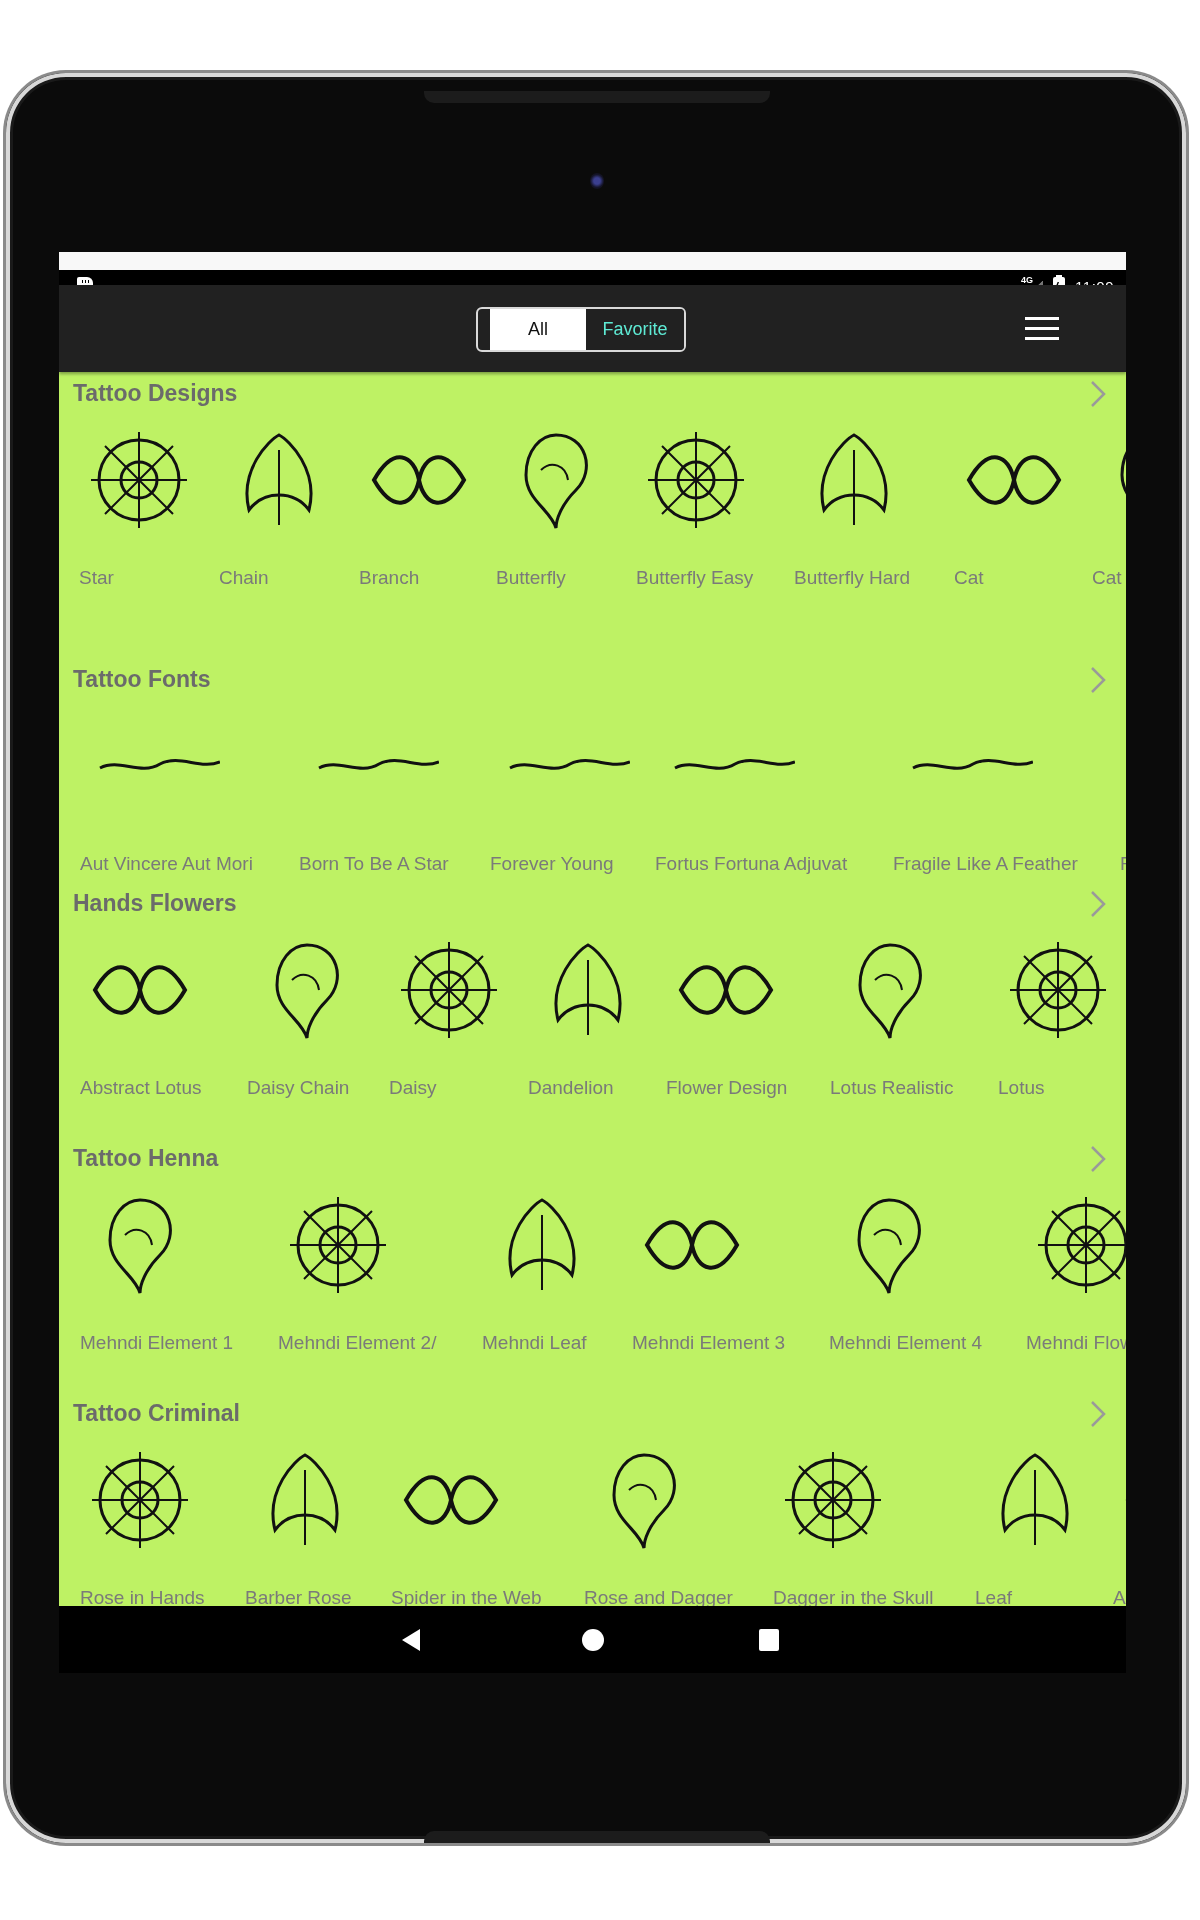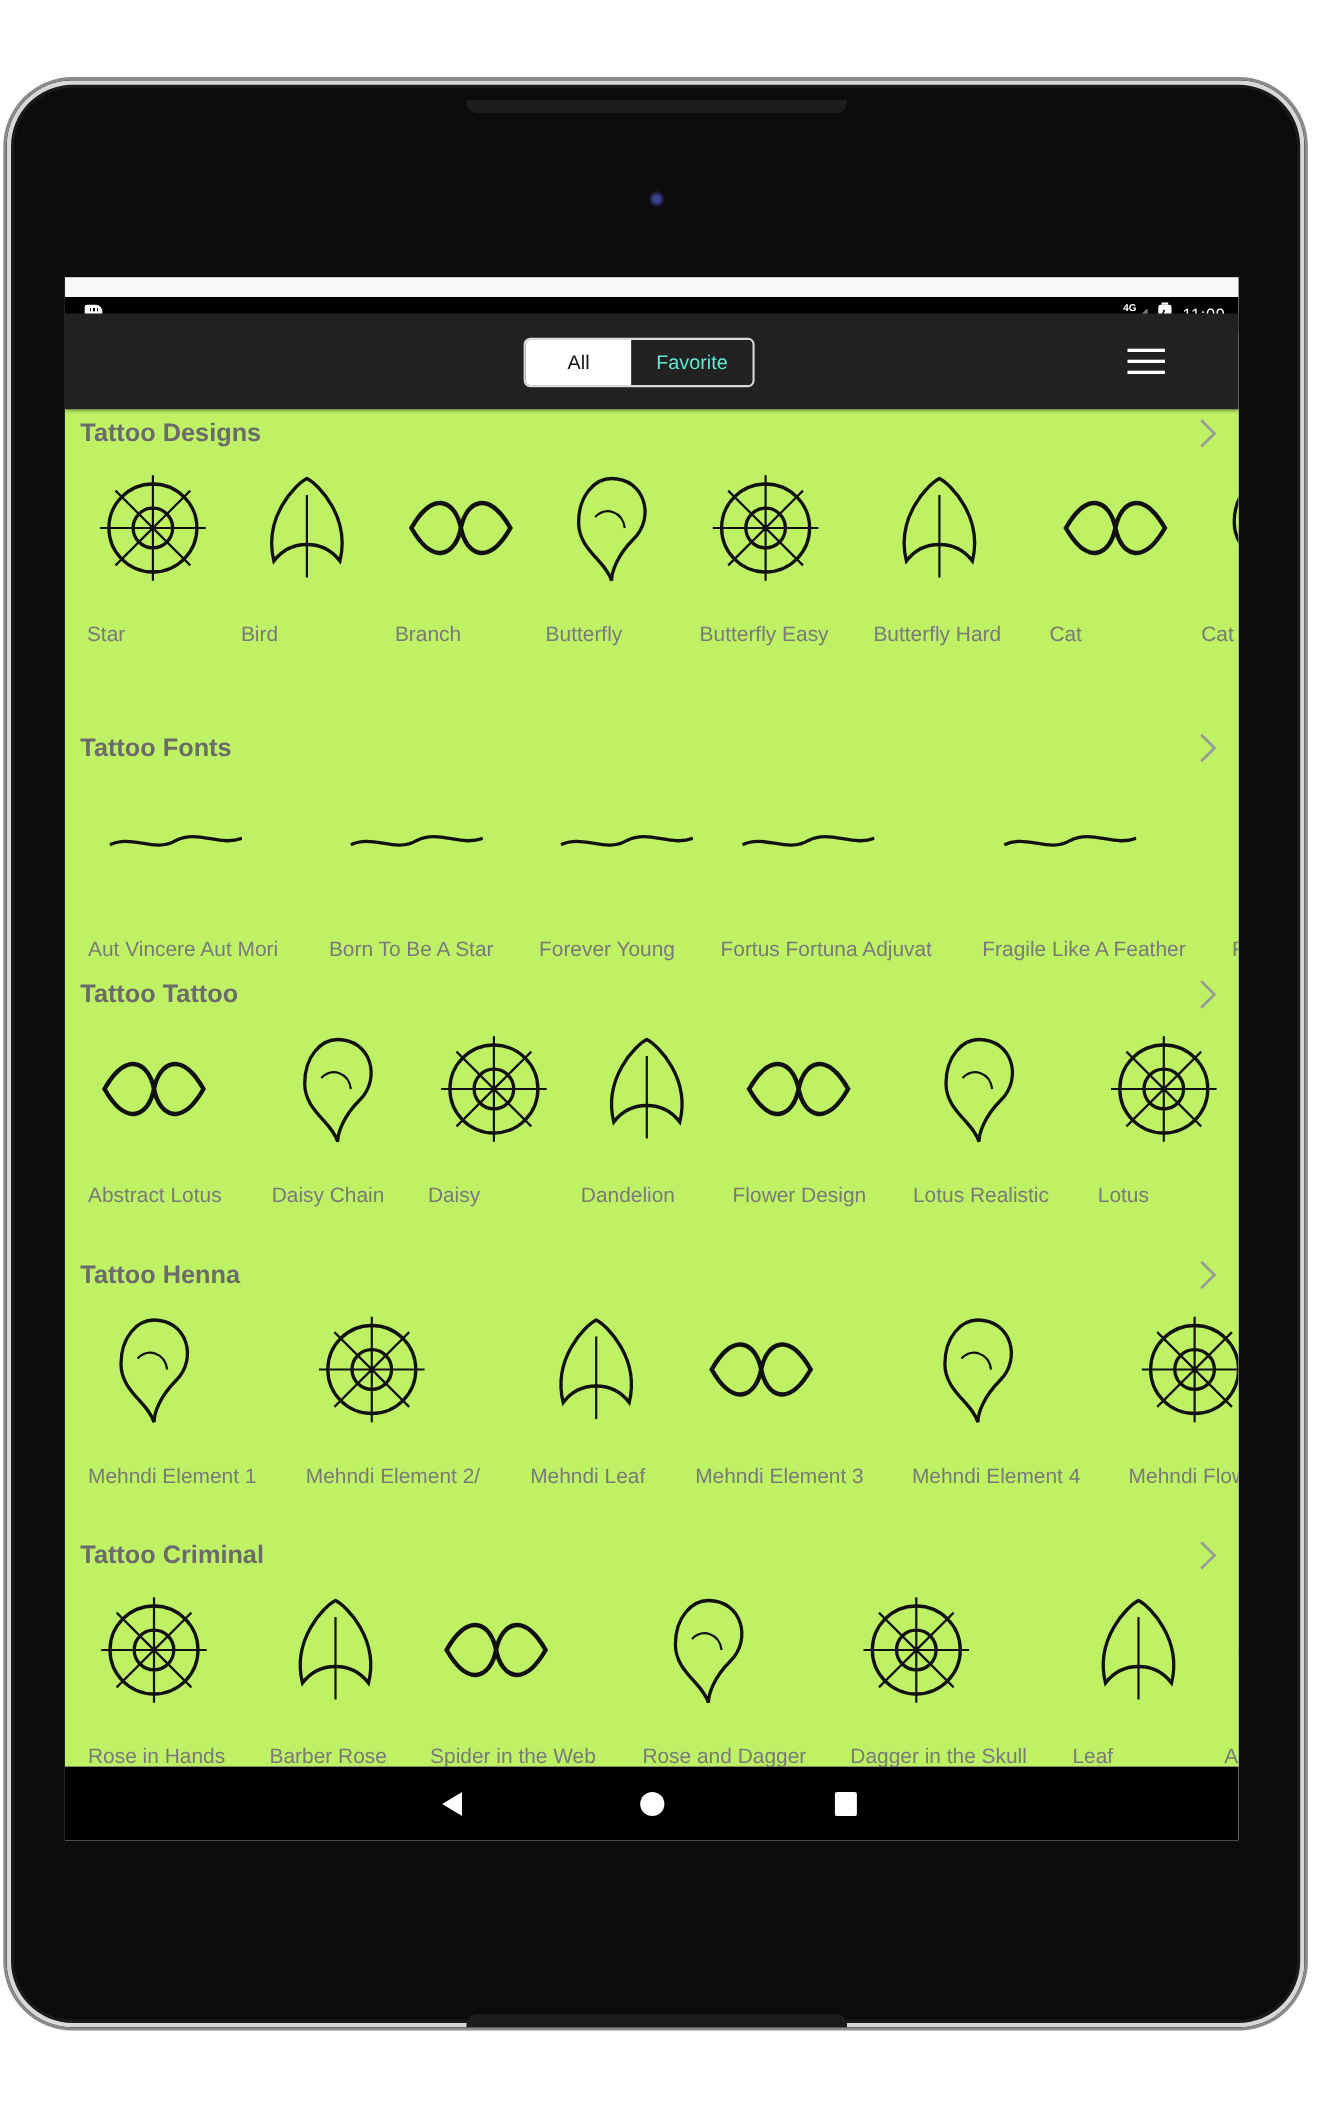--- a/index.html
+++ b/index.html
@@ -18,21 +18,21 @@
   .net .lbl{position:absolute;left:0;top:-2px;font-size:9px;font-weight:bold;color:#fff;}
   .net .tri{position:absolute;right:0;bottom:0;width:0;height:0;border-left:16px solid transparent;border-bottom:16px solid #fff;}
   .net .tri2{position:absolute;right:0;bottom:0;width:5px;height:16px;background:#777;clip-path:polygon(100% 0,100% 100%,0 100%,0 30%);}
   .battery{position:relative;width:12px;height:19px;background:#fff;border-radius:2px;}
   .battery:before{content:"";position:absolute;left:3px;top:-2px;width:6px;height:2px;background:#fff;}
   .battery .bolt{position:absolute;left:0;top:0;width:12px;height:19px;color:#000;font-size:13px;line-height:19px;text-align:center;font-weight:bold;}
   .clock{font-size:15px;color:#fff;letter-spacing:0.5px;}
   .toolbar{position:absolute;left:0;top:33px;width:100%;height:87px;background:#212121;box-shadow:0 2px 3px rgba(0,0,0,0.35);z-index:2;}
   .seg{position:absolute;left:417px;top:22px;width:210px;height:45px;border:2px solid #d9d9d9;border-radius:6px;overflow:hidden;display:flex;box-sizing:border-box;}
   .seg-btn{height:100%;display:flex;align-items:center;justify-content:center;font-size:18px;cursor:pointer;}
-  .seg-all{width:96px;background:#fff;color:#111;}
+  .seg-all{width:96px;background:#fff;color:#111;margin-left:12px;}
   .seg-fav{flex:1;background:#212121;color:#5eead4;}
   .menu-icon{position:absolute;left:966px;top:32px;width:34px;height:24px;cursor:pointer;}
   .menu-icon span{position:absolute;left:0;width:34px;height:3px;background:#fff;}
   .content{position:absolute;left:0;top:120px;width:100%;height:1234px;background:#bef264;overflow:hidden;}
   .section{position:absolute;left:0;width:100%;height:255px;}
   .sec-title{position:absolute;left:14px;top:8px;font-size:23px;font-weight:bold;color:#6b6b6b;}
   .chev{position:absolute;left:1029px;top:8px;width:20px;height:28px;cursor:pointer;}
   .item{position:absolute;top:48px;height:190px;cursor:pointer;}
   .item .art{position:absolute;left:0;top:0;width:120px;height:120px;}
   .item .lbl{position:absolute;left:0;top:147px;white-space:nowrap;font-size:19px;color:#7a7a7a;}
@@ -91,21 +91,21 @@
             <circle cx="60" cy="60" r="18" fill="none" stroke="#111" stroke-width="3"></circle>
             <path d="M60 12 L60 108 M12 60 L108 60 M26 26 L94 94 M94 26 L26 94" stroke="#111" stroke-width="2"></path>
           </svg>
           <div class="lbl">Star</div>
         </div>
         <div class="item" style="left: 160px;">
           <svg class="art" viewBox="0 0 120 120">
             <path d="M30 90 C20 50 50 20 60 15 C70 20 100 50 90 90 C75 70 45 70 30 90Z" fill="none" stroke="#111" stroke-width="3"></path>
             <path d="M60 30 L60 105" stroke="#111" stroke-width="2"></path>
           </svg>
-          <div class="lbl">Bird</div>
+          <div class="lbl">Chain</div>
         </div>
         <div class="item" style="left: 300px;">
           <svg class="art" viewBox="0 0 120 120">
             <path d="M15 60 C35 25 55 35 60 60 C65 35 85 25 105 60 C85 95 65 85 60 60 C55 85 35 95 15 60Z" fill="none" stroke="#111" stroke-width="4"></path>
           </svg>
           <div class="lbl">Branch</div>
         </div>
         <div class="item" style="left: 437px;">
           <svg class="art" viewBox="0 0 120 120">
             <path d="M60 15 C90 15 100 50 80 70 C65 85 60 100 60 108 C55 90 30 80 30 55 C30 30 45 15 60 15Z" fill="none" stroke="#111" stroke-width="3"></path>
@@ -178,21 +178,21 @@
           <div class="lbl">Fragile Like A Feather</div>
         </div>
         <div class="item" style="left: 1061px;">
           <svg class="art" viewBox="0 0 120 120" style="width:140px">
             <path d="M10 62 C30 52 50 70 70 58 C90 48 110 64 130 56" fill="none" stroke="#111" stroke-width="3"></path>
           </svg>
           <div class="lbl">F</div>
         </div>
       </div>
       <div class="section" style="top: 510px;">
-        <div class="sec-title">Tattoo Tattoo</div>
+        <div class="sec-title">Hands Flowers</div>
         <svg class="chev" viewBox="0 0 20 28">
           <path d="M4 2 L16 14 L4 26" fill="none" stroke="#9a9a9a" stroke-width="2.5"></path>
         </svg>
         <div class="item" style="left: 21px;">
           <svg class="art" viewBox="0 0 120 120">
             <path d="M15 60 C35 25 55 35 60 60 C65 35 85 25 105 60 C85 95 65 85 60 60 C55 85 35 95 15 60Z" fill="none" stroke="#111" stroke-width="4"></path>
           </svg>
           <div class="lbl">Abstract Lotus</div>
         </div>
         <div class="item" style="left: 188px;">

